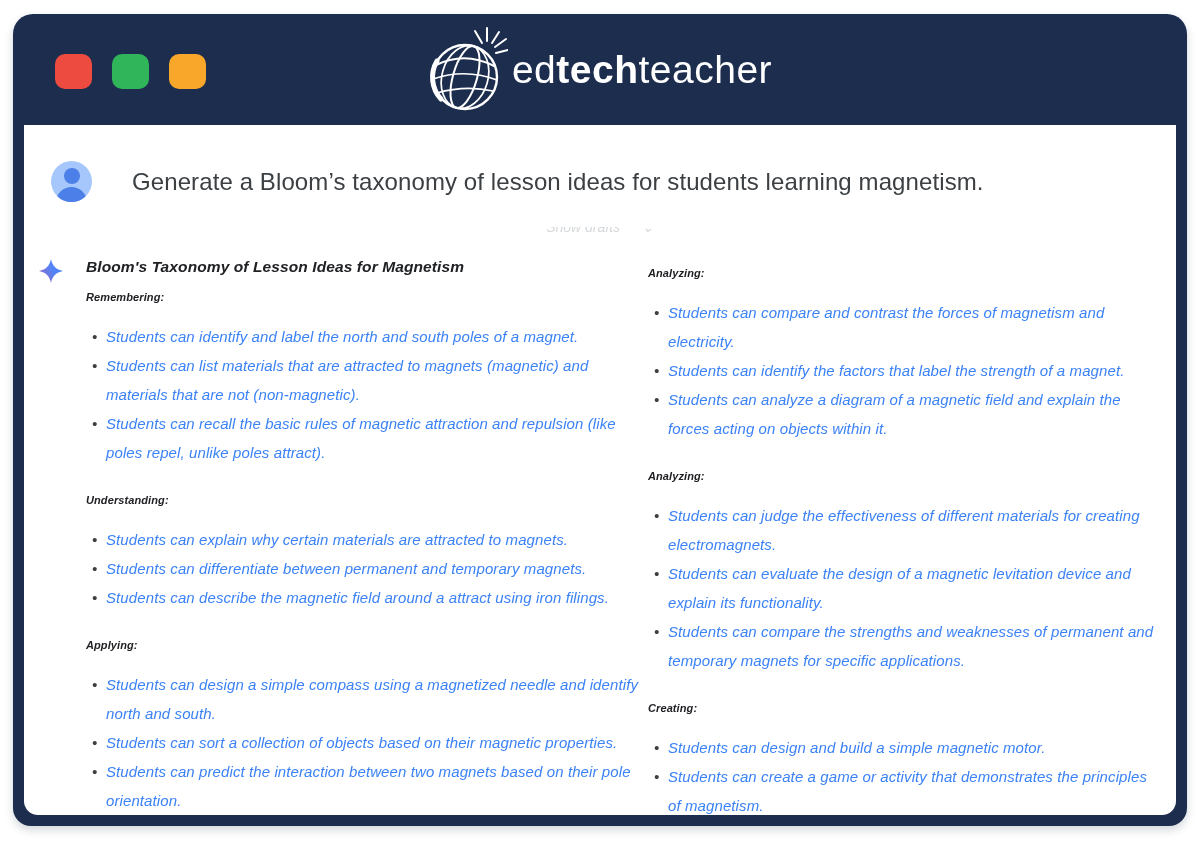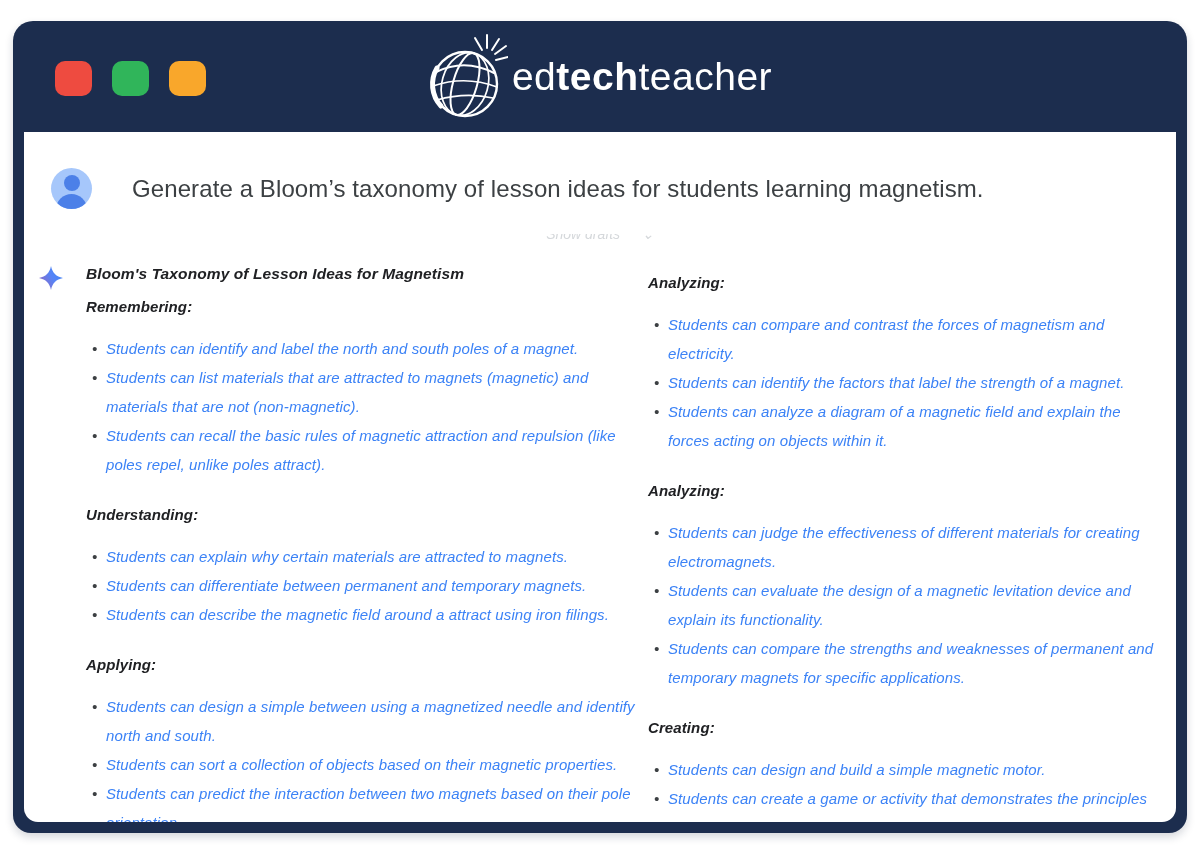--- a/index.html
+++ b/index.html
@@ -1,19 +1,19 @@
 <!DOCTYPE html>
 <html><head>
 <meta charset="utf-8">
 <style>
   * { margin:0; padding:0; box-sizing:border-box; }
   html,body { width:1200px; height:850px; background:#ffffff;
               font-family:"Liberation Sans", sans-serif; overflow:hidden; }
 
-  .frame { position:absolute; left:13px; top:21px; width:1174px; height:812px;
+  .frame { position:absolute; left:13px; top:14px; width:1174px; height:812px;
            background:#1C2D4E; border-radius:20px 20px 18px 18px;
            box-shadow:0 4px 8px rgba(20,35,60,0.18); }
 
   
   .titlebar { position:relative; height:111px; }
   .lights { position:absolute; left:42px; top:40px; display:flex; gap:20px; }
   .light { width:37px; height:35px; border-radius:10px; border:none; cursor:pointer; }
   .light.red    { background:#EE4B40; }
   .light.green  { background:#30B55A; }
   .light.orange { background:#F9A72B; }
@@ -42,21 +42,21 @@
   .show-drafts-inner { transform:translateY(-8px); color:#D5D8DB; font-size:14px;
                        display:flex; gap:22px; white-space:nowrap; }
 
   .response { display:flex; align-items:flex-start; margin:21px 16px 0 15px; }
   .sparkle { flex:0 0 auto; margin-top:1px; }
   .response-body { display:flex; margin-left:23px; flex:1; gap:10px;font-style:italic; }
   .col-left  { width:552px; flex:0 0 auto; }
   .col-right { flex:1; padding-top:9px; }
 
   .response-title { font-size:15.5px; font-weight:700; color:#202124; letter-spacing:0.1px; }
-  h3.sec-heading { font-size:15px; font-weight:700; color:#202124;
+  h3.sec-heading { font-size:11px; font-weight:700; color:#202124;
                    margin:27px 0 0; letter-spacing:0.1px; }
   .col-left  h3.sec-heading:first-of-type { margin-top:15px; }
   .col-right h3.sec-heading:first-of-type { margin-top:0; }
 
   ul.bullets { margin:19px 0 0; padding:0 0 0 20px; list-style:none; }
   ul.bullets li { position:relative; font-size:15px; line-height:29px; color:#3b82f6;
                   letter-spacing:0.1px; }
   ul.bullets li::before { content:"\2022"; position:absolute; left:-14px; top:0;
                           color:#3C4043; }
 </style>
@@ -132,21 +132,21 @@
               <li>Students can recall the basic rules of magnetic attraction and repulsion (like poles repel, unlike poles attract).</li>
             </ul>
             <h3 class="sec-heading">Understanding:</h3>
             <ul class="bullets">
               <li>Students can explain why certain materials are attracted to magnets.</li>
               <li>Students can differentiate between permanent and temporary magnets.</li>
               <li>Students can describe the magnetic field around a attract using iron filings.</li>
             </ul>
             <h3 class="sec-heading">Applying:</h3>
             <ul class="bullets">
-              <li>Students can design a simple between using a magnetized needle and identify north and south.</li>
+              <li>Students can design a simple compass using a magnetized needle and identify north and south.</li>
               <li>Students can sort a collection of objects based on their magnetic properties.</li>
               <li>Students can predict the interaction between two magnets based on their pole orientation.</li>
             </ul>
           </div>
         <div class="col col-right">
             <h3 class="sec-heading">Analyzing:</h3>
             <ul class="bullets">
               <li>Students can compare and contrast the forces of magnetism and electricity.</li>
               <li>Students can identify the factors that label the strength of a magnet.</li>
               <li>Students can analyze a diagram of a magnetic field and explain the forces acting on objects within it.</li>

